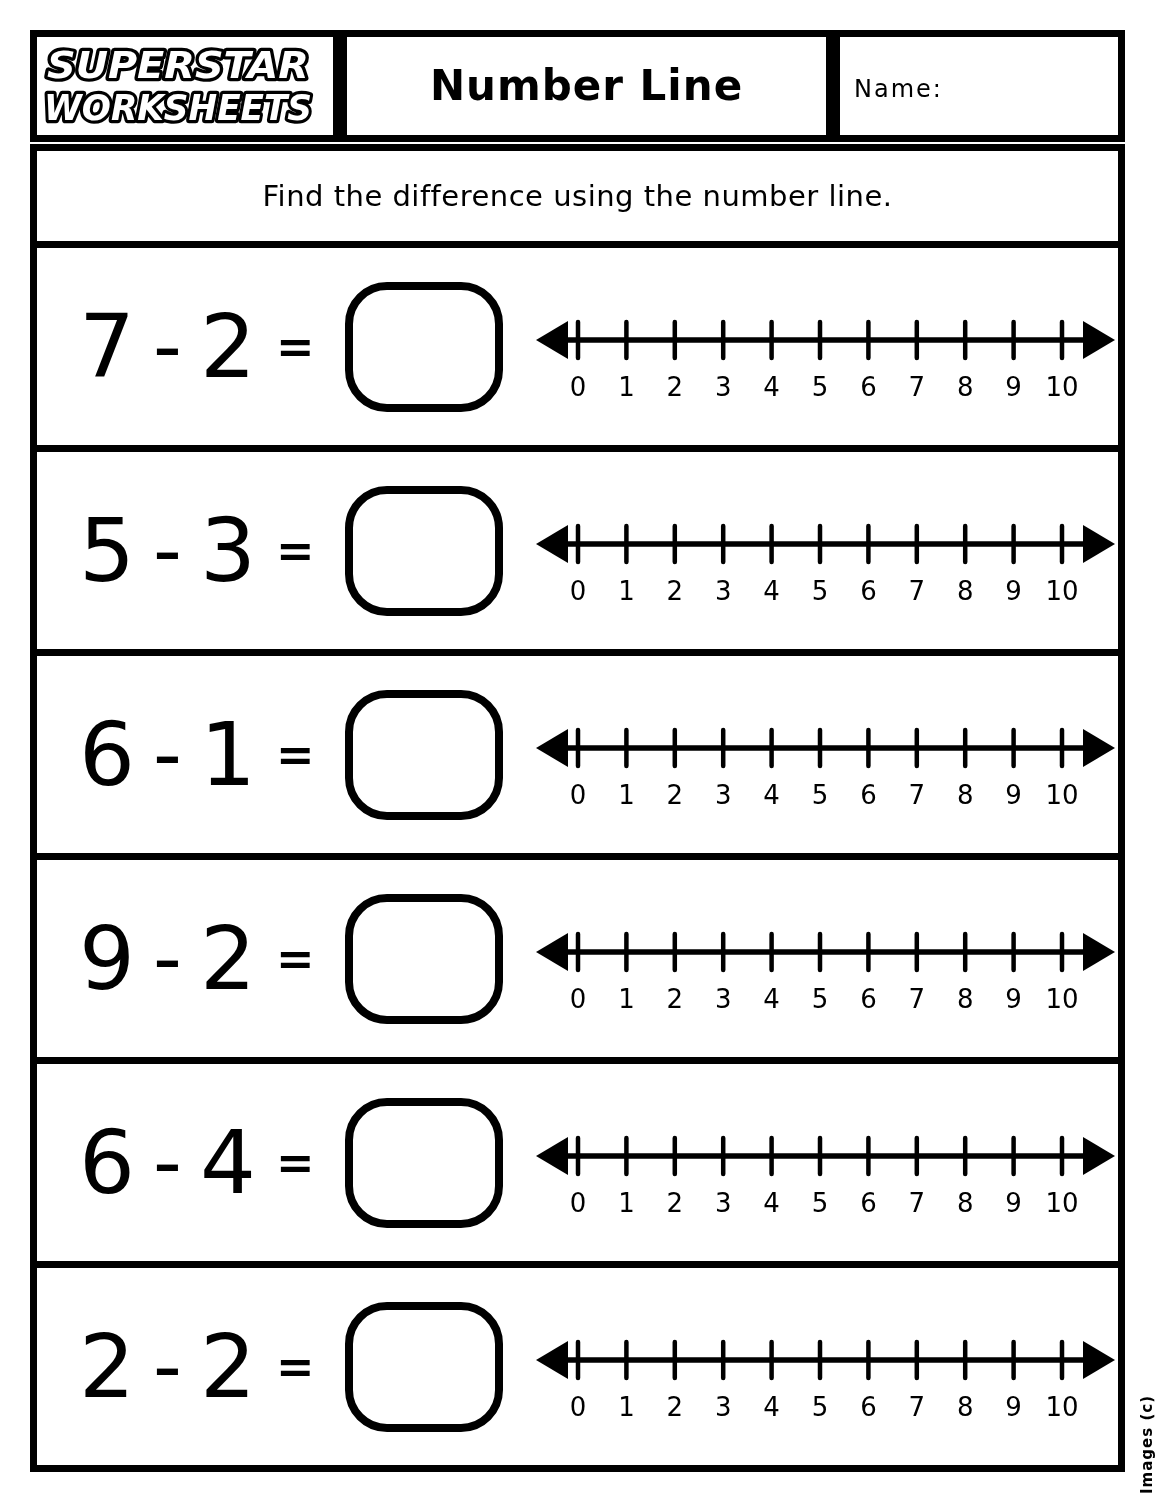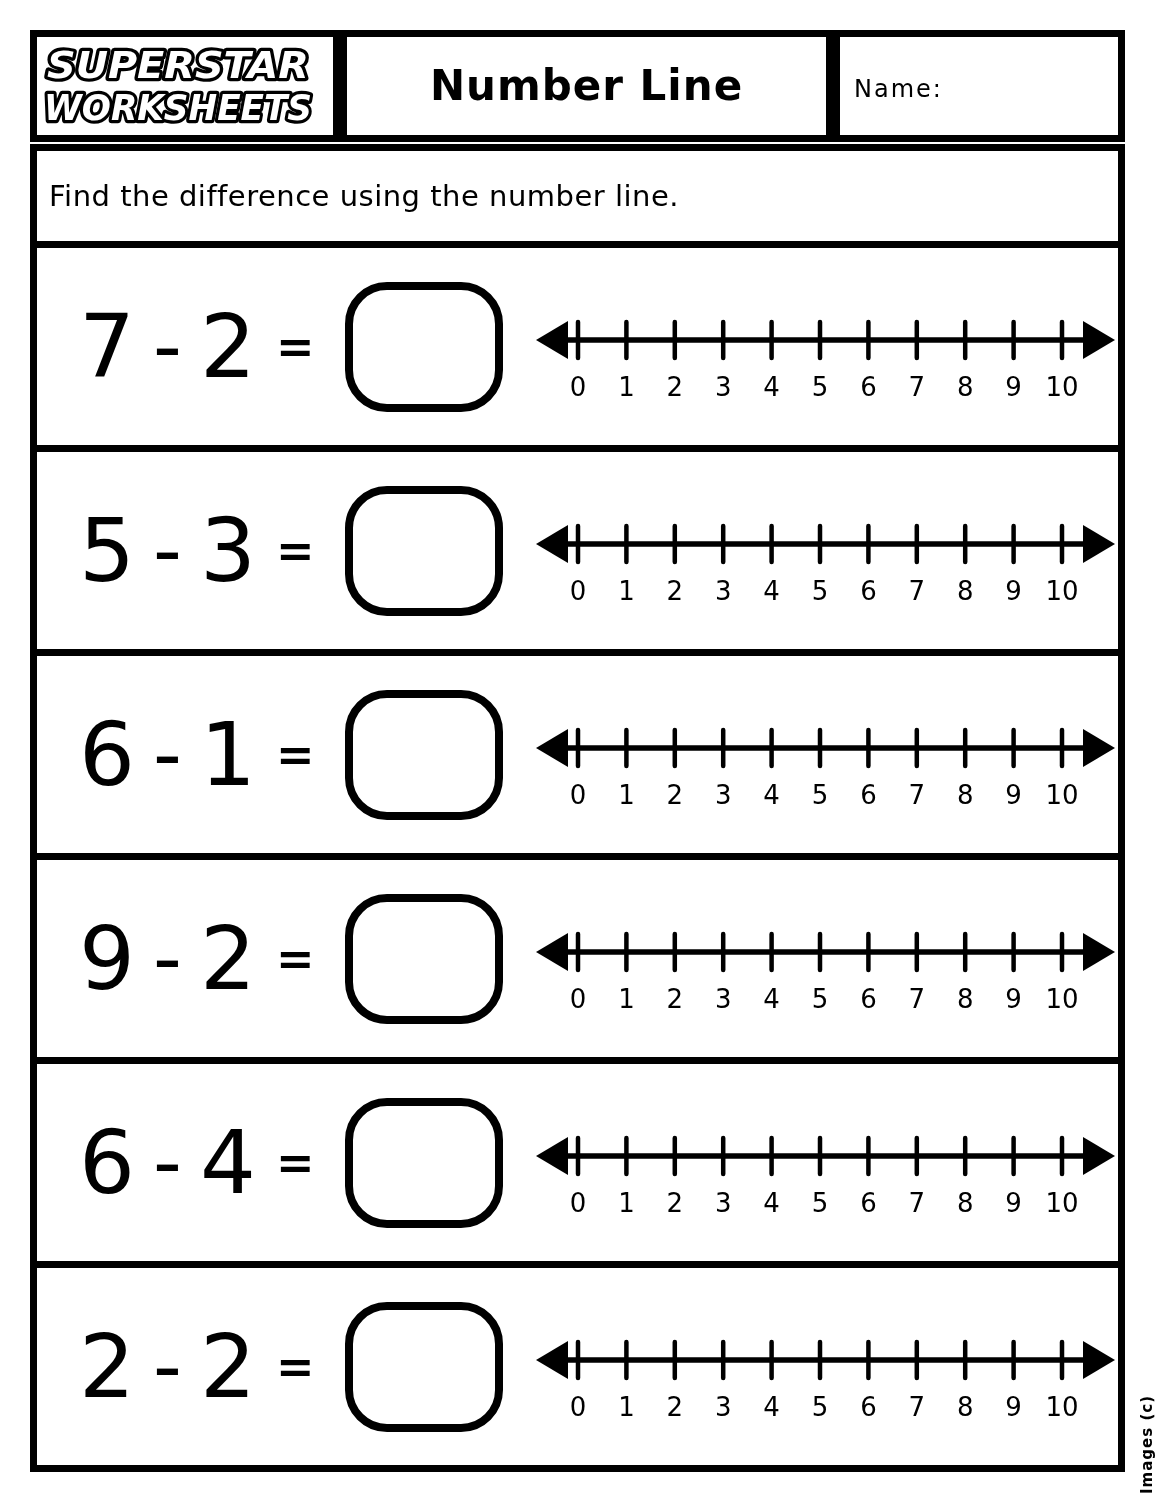--- a/index.html
+++ b/index.html
@@ -76,23 +76,23 @@
   .main {
     box-sizing: border-box;
     border: 7px solid #000;
     margin-top: 2px;
     background: #fff;
   }
   .instruction-row {
     height: 90px;
     display: flex;
     align-items: center;
+    justify-content: center;
     font-size: 29px;
     letter-spacing: 0.5px;
-    margin-left: 12px;
   }
   .problem-row {
     height: 197px;
     border-top: 7px solid #000;
     display: flex;
     align-items: center;
   }
   .equation {
     box-sizing: border-box;
     width: 308px;

